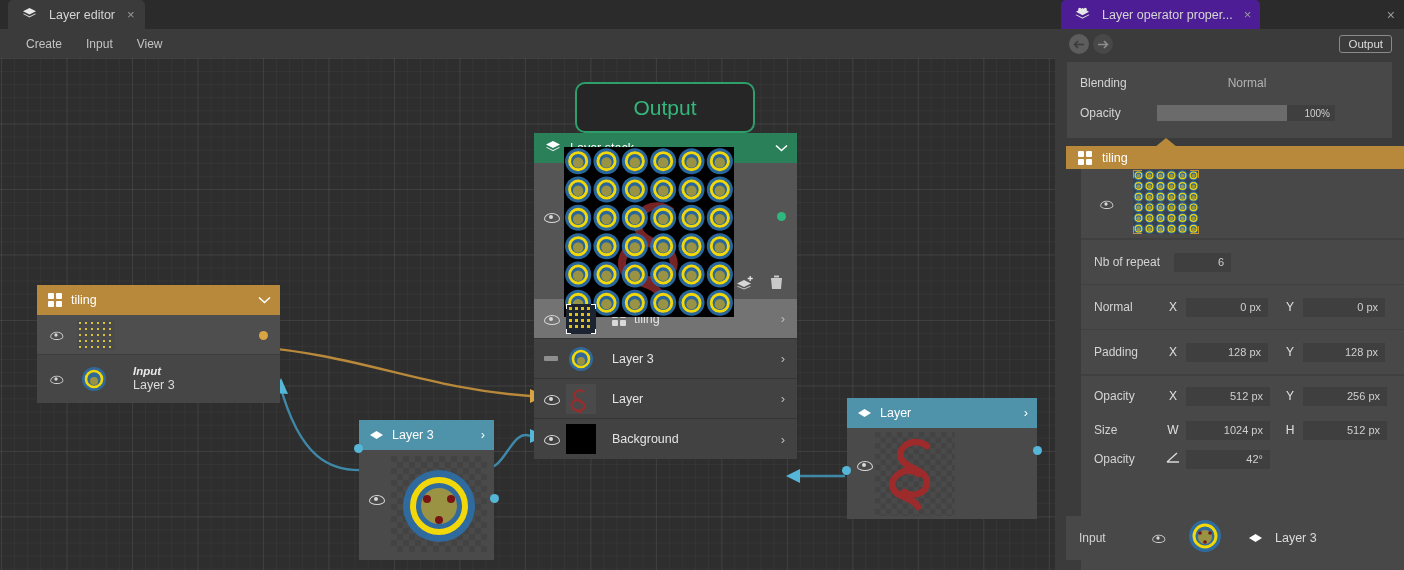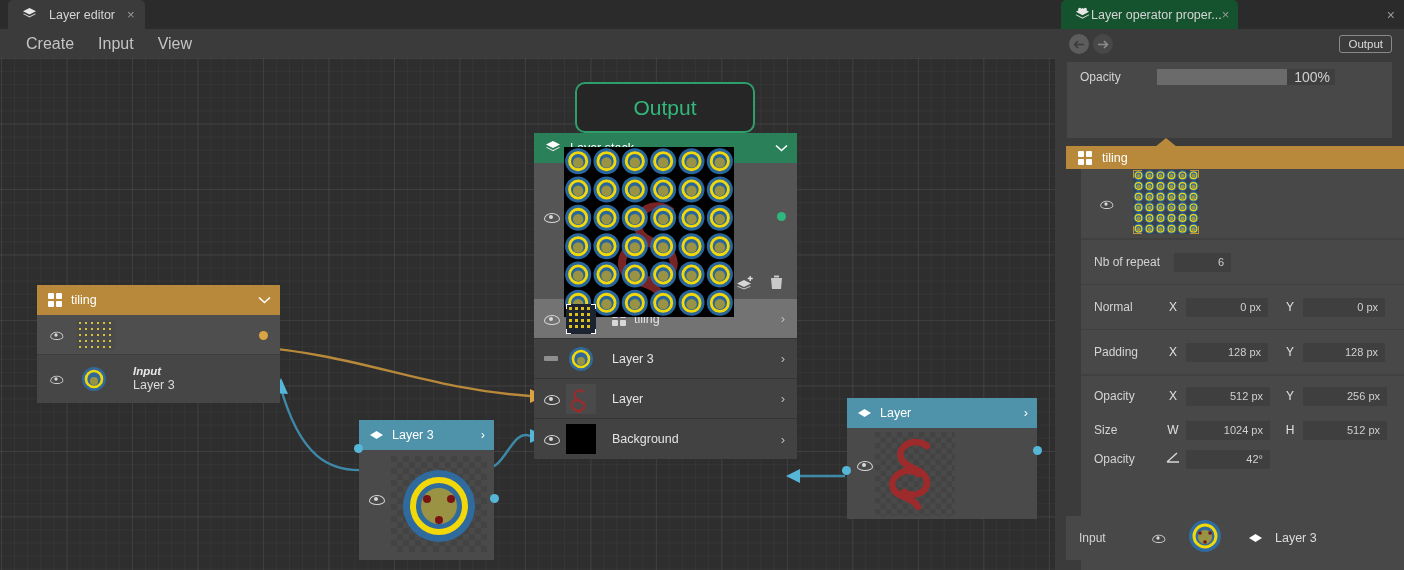--- a/index.html
+++ b/index.html
@@ -28,21 +28,21 @@
     display: flex; align-items: center; padding: 0 10px 0 14px;
     gap: 12px;
   }
   .tab-title { font-size: 12.5px; color: #d5d5d5; }
   .tab-close { font-size: 13px; color: #9a9a9a; line-height: 1; }
   .menubar {
     position: absolute; left: 0; top: 29px; height: 29px; width: 100%;
     background: #3b3b3b;
     display: flex; align-items: center; gap: 24px; padding-left: 26px;
   }
-  .menu-item { font-size: 16px; color: #c4c4c4; }
+  .menu-item { font-size: 12px; color: #c4c4c4; }
 
   #canvas {
     position: absolute; left: 0; top: 58px; width: 1055px; height: 512px;
     background-color: #2e2e2e;
     background-image:
       linear-gradient(to right, rgba(255,255,255,.030) 1px, transparent 1px),
       linear-gradient(to bottom, rgba(255,255,255,.030) 1px, transparent 1px),
       linear-gradient(to right, rgba(255,255,255,.055) 1px, transparent 1px),
       linear-gradient(to bottom, rgba(255,255,255,.055) 1px, transparent 1px);
     background-size: 13.1px 13.1px, 13.1px 13.1px, 65.5px 65.5px, 65.5px 65.5px;
@@ -150,22 +150,22 @@
   }
 
   
   #right-pane {
     position: absolute; left: 1055px; top: 0; width: 349px; height: 570px;
     background: #3b3b3b;
   }
   .rtabbar { position: absolute; left: 0; top: 0; height: 29px; width: 349px; background: #2b2b2b; }
   .rtab {
     position: absolute; left: 6px; top: 0; height: 29px;
-    background: #14532d; border-top-left-radius: 5px; border-top-right-radius: 5px;
-    display: flex; align-items: center; padding: 0 9px 0 13px;
+    background: #4c1d95; border-top-left-radius: 5px; border-top-right-radius: 5px;
+    display: flex; align-items: center; gap: 11px; padding: 0 9px 0 13px;
   }
   .rtab .t { font-size: 12.5px; color: #d5d5d5; }
   .rtab .x { font-size: 13px; color: #9a9a9a; }
   .win-close { position: absolute; right: 9px; top: 7px; font-size: 14px; color: #9a9a9a; }
 
   .rtoolbar {
     position: absolute; left: 0; top: 29px; height: 30px; width: 349px;
     display: flex; align-items: center; padding: 0 12px 0 14px;
   }
   .navbtn {
@@ -185,21 +185,21 @@
     background: #484848;
   }
   .prow { display: flex; align-items: center; height: 30px; }
   .plabel { width: 90px; font-size: 12px; color: #d4d4d4; padding-left: 13px; }
   .pvalue-plain { font-size: 12px; color: #b4b4b4; }
   .blend-field { width: 180px; height: 22px; display:flex; align-items:center; justify-content:center;}
   .slider {
     width: 130px; height: 16px; background: #6b6b6b;
   }
   .slider-num {
-    width: 48px; height: 16px; background: #3f3f3f; font-size: 14px;
+    width: 48px; height: 16px; background: #3f3f3f; font-size: 10px;
     color: #d0d0d0; display: flex; align-items: center; justify-content: flex-end;
     padding-right: 5px;
   }
 
   .tri-up-amber {
     position: absolute; left: 1155px; top: 138px;
     width: 0; height: 0; border-left: 11px solid transparent;
     border-right: 11px solid transparent; border-bottom: 9px solid #b8893a;
   }
   .sec-tiling-head {
@@ -796,20 +796,26 @@
       </span>
       <span class="navbtn fwd">
         <svg width="12" height="11" viewBox="0 0 12 11">
             <path d="M1 5.5 H10 M7 2 L10.4 5.5 L7 9" stroke="#8c8c8c" stroke-width="1.7" fill="none"></path>
           </svg>
       </span>
       <span class="outbtn">Output</span>
     </div>
 
     <div class="sec-blend">
+      <div class="prow" style="margin-top:6px">
+        <span class="plabel">Blending</span>
+        <span class="blend-field">
+          <span class="pvalue-plain">Normal</span>
+        </span>
+      </div>
       <div class="prow">
         <span class="plabel">Opacity</span>
         <span class="slider"></span>
         <span class="slider-num">100%</span>
       </div>
     </div>
 
     <div class="tri-up-amber" style="left:100px"></div>
     <div class="sec-tiling-head" style="left:11px;width:338px;">
       <span class="grid4">

